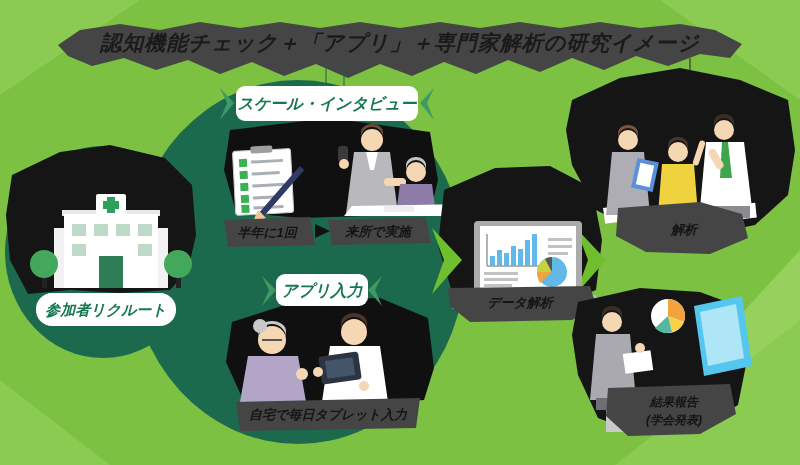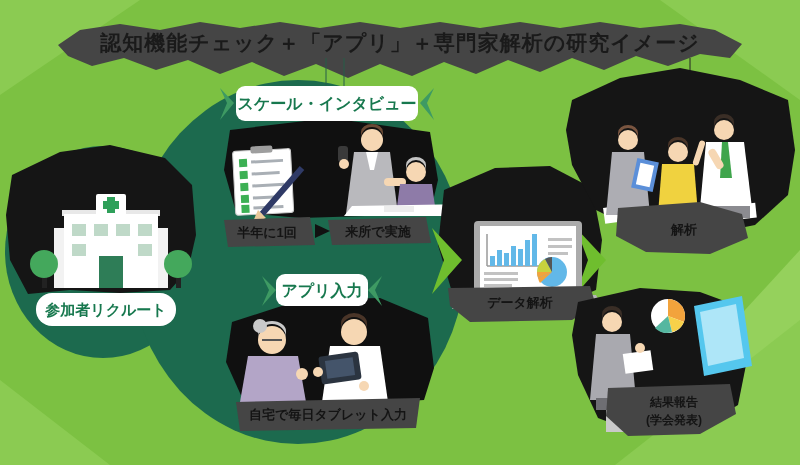--- a/index.html
+++ b/index.html
@@ -1,17 +1,17 @@
 <!DOCTYPE html>
 <html><head>
 <meta charset="utf-8">
 <style>
   html,body{margin:0;padding:0;}
   body{width:800px;height:465px;overflow:hidden;font-family:"Liberation Sans",sans-serif;}
-  #stage{position:relative;width:800px;height:403px;}
+  #stage{position:relative;width:800px;height:403px;font-style:italic;}
   svg{display:block;}
   text{font-family:"Liberation Sans",sans-serif;font-weight:bold;}
   .title-text{font-size:21px;letter-spacing:1px;}
   .box-label{font-size:16px;}
   .box-label-sm{font-size:15px;}
   .caption{font-size:13px;}
   .caption-sm{font-size:12px;}
 </style>
 </head>
 <body>

